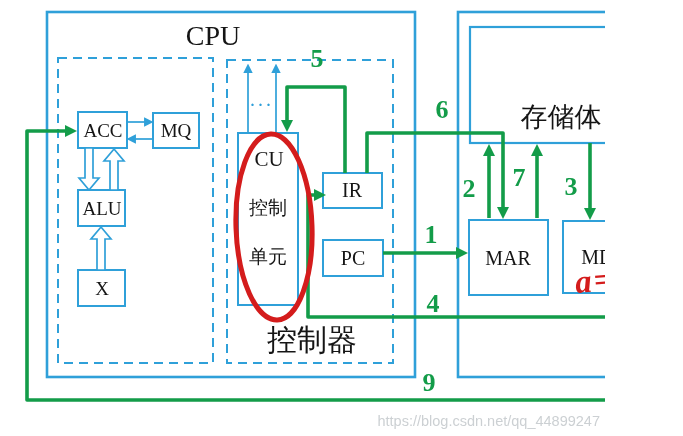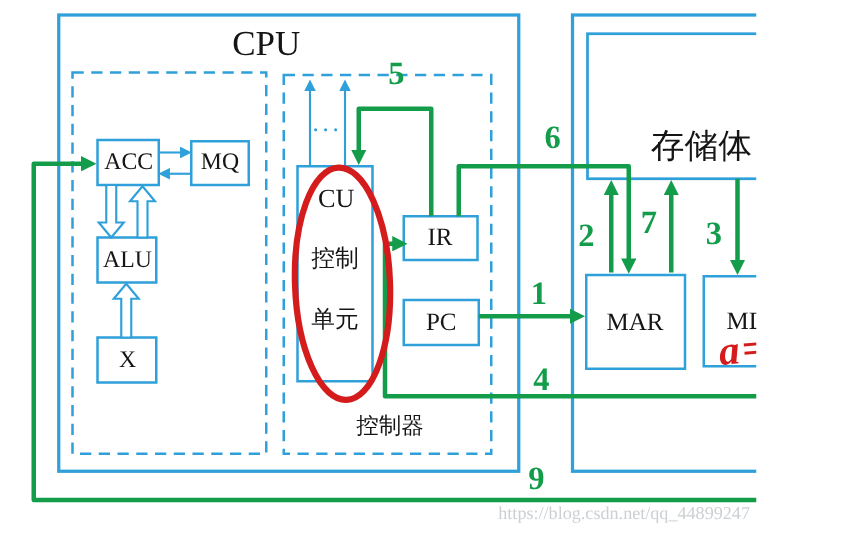--- a/index.html
+++ b/index.html
@@ -36,22 +36,22 @@
     color:#d41c1c;
     font-style:italic;
     font-weight:700;
     font-size:33px;
     transform:translate(-50%,-50%) rotate(-5deg);
     z-index:6;
     letter-spacing:2px;
   }
   .watermark{
     position:absolute;
-    right:5px;top:403px;
-    font-family:Liberation Serif, serif;
+    right:5px;top:413px;
+    font-family:Liberation Sans, sans-serif;
     font-size:14.5px;
     color:#ccd0d3;
     z-index:5;
   }
 </style>
 </head>
 <body>
 
 <div class="stage">
 
@@ -106,21 +106,21 @@
       <path d="M537,218 V155" marker-end="url(#ag)"></path>
       <path d="M636,143 V209" marker-end="url(#ag)"></path>
       <path d="M645,250 H668 V400 H27 V131 H66" marker-end="url(#ag)"></path>
     </g>
 
     <ellipse cx="274" cy="227" rx="38" ry="93" fill="none" stroke="#d41c1c" stroke-width="5" stroke-linecap="round" transform="rotate(-2 274 227)"></ellipse>
   </svg>
 
   <div class="lbl" style="left:213px;top:36px;font-size:28px;">CPU</div>
   <div class="lbl" style="left:561px;top:85px;font-size:27px;margin-top:32px;">存储体</div>
-  <div class="lbl" style="left:312px;top:340px;font-size:18px;">控制器</div>
+  <div class="lbl" style="left:312px;top:340px;font-size:30px;">控制器</div>
 
   <div class="lbl" style="left:103px;top:130px;font-size:19px;">ACC</div>
   <div class="lbl" style="left:176px;top:130px;font-size:19px;">MQ</div>
   <div class="lbl" style="left:102px;top:208px;font-size:19px;">ALU</div>
   <div class="lbl" style="left:102px;top:288px;font-size:19px;">X</div>
   <div class="lbl" style="left:269px;top:159px;font-size:21px;">CU</div>
   <div class="lbl" style="left:268px;top:207px;font-size:19px;text-align:center;">控制</div>
   <div class="lbl" style="left:268px;top:256px;font-size:19px;">单元</div>
   <div class="lbl dots" style="left:262px;top:105px;">···</div>
   <div class="lbl" style="left:352px;top:190px;font-size:20px;">IR</div>

